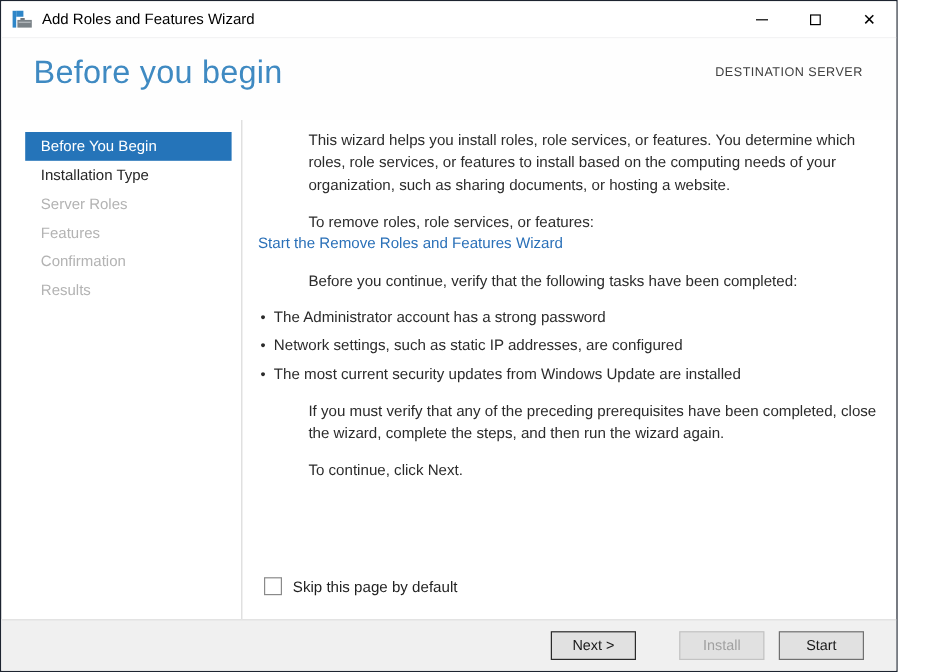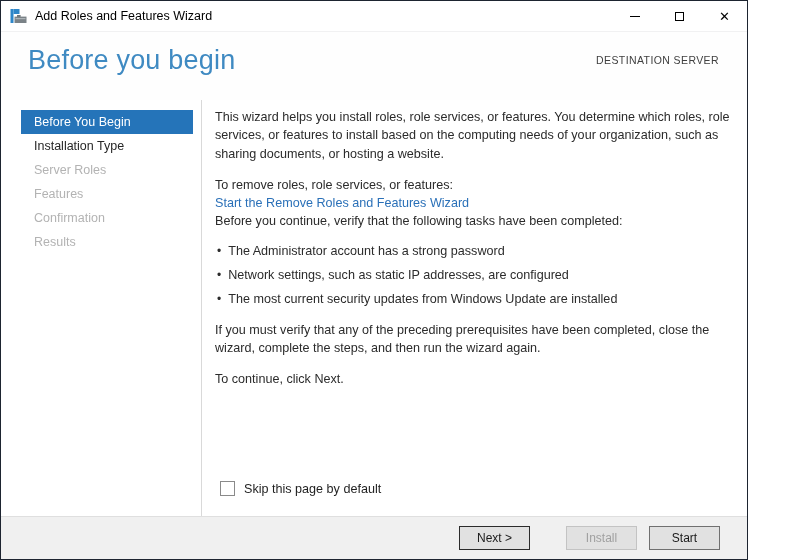--- a/index.html
+++ b/index.html
@@ -70,27 +70,28 @@
   .nav-item.selected { background: #2574b9; color: #ffffff; }
   .nav-item.disabled { color: #b3b3b3; }
 
   .content {
     flex: 1 1 auto;
     display: flex; flex-direction: column;
     padding: 8px 16px 18px 13px;
     font-size: 12.6px; color: #2b2b2b;
     line-height: 1.45;
   }
-  .content p { max-width: 566px; }
+  .content p { max-width: 566px; margin-left: 42px; }
   .para-intro { margin-bottom: 13px; }
   .remove-heading { margin-top: 0; }
   .remove-link {
     display: inline-block;
     color: #2a70b8; text-decoration: none;
     font-size: 12.6px; cursor: pointer;
+    margin-bottom: 13px;
   }
   .verify-heading { margin-bottom: 8px; }
   .task-list { list-style: none; margin: 0 0 10px 2px; }
   .task-list li { line-height: 24px; white-space: nowrap; }
   .task-list li::before { content: "\2022"; margin-right: 7px; font-size: 12px; }
   .para-note { margin-bottom: 13px; }
 
   .skip-row {
     margin-top: auto;
     display: flex; align-items: center;

